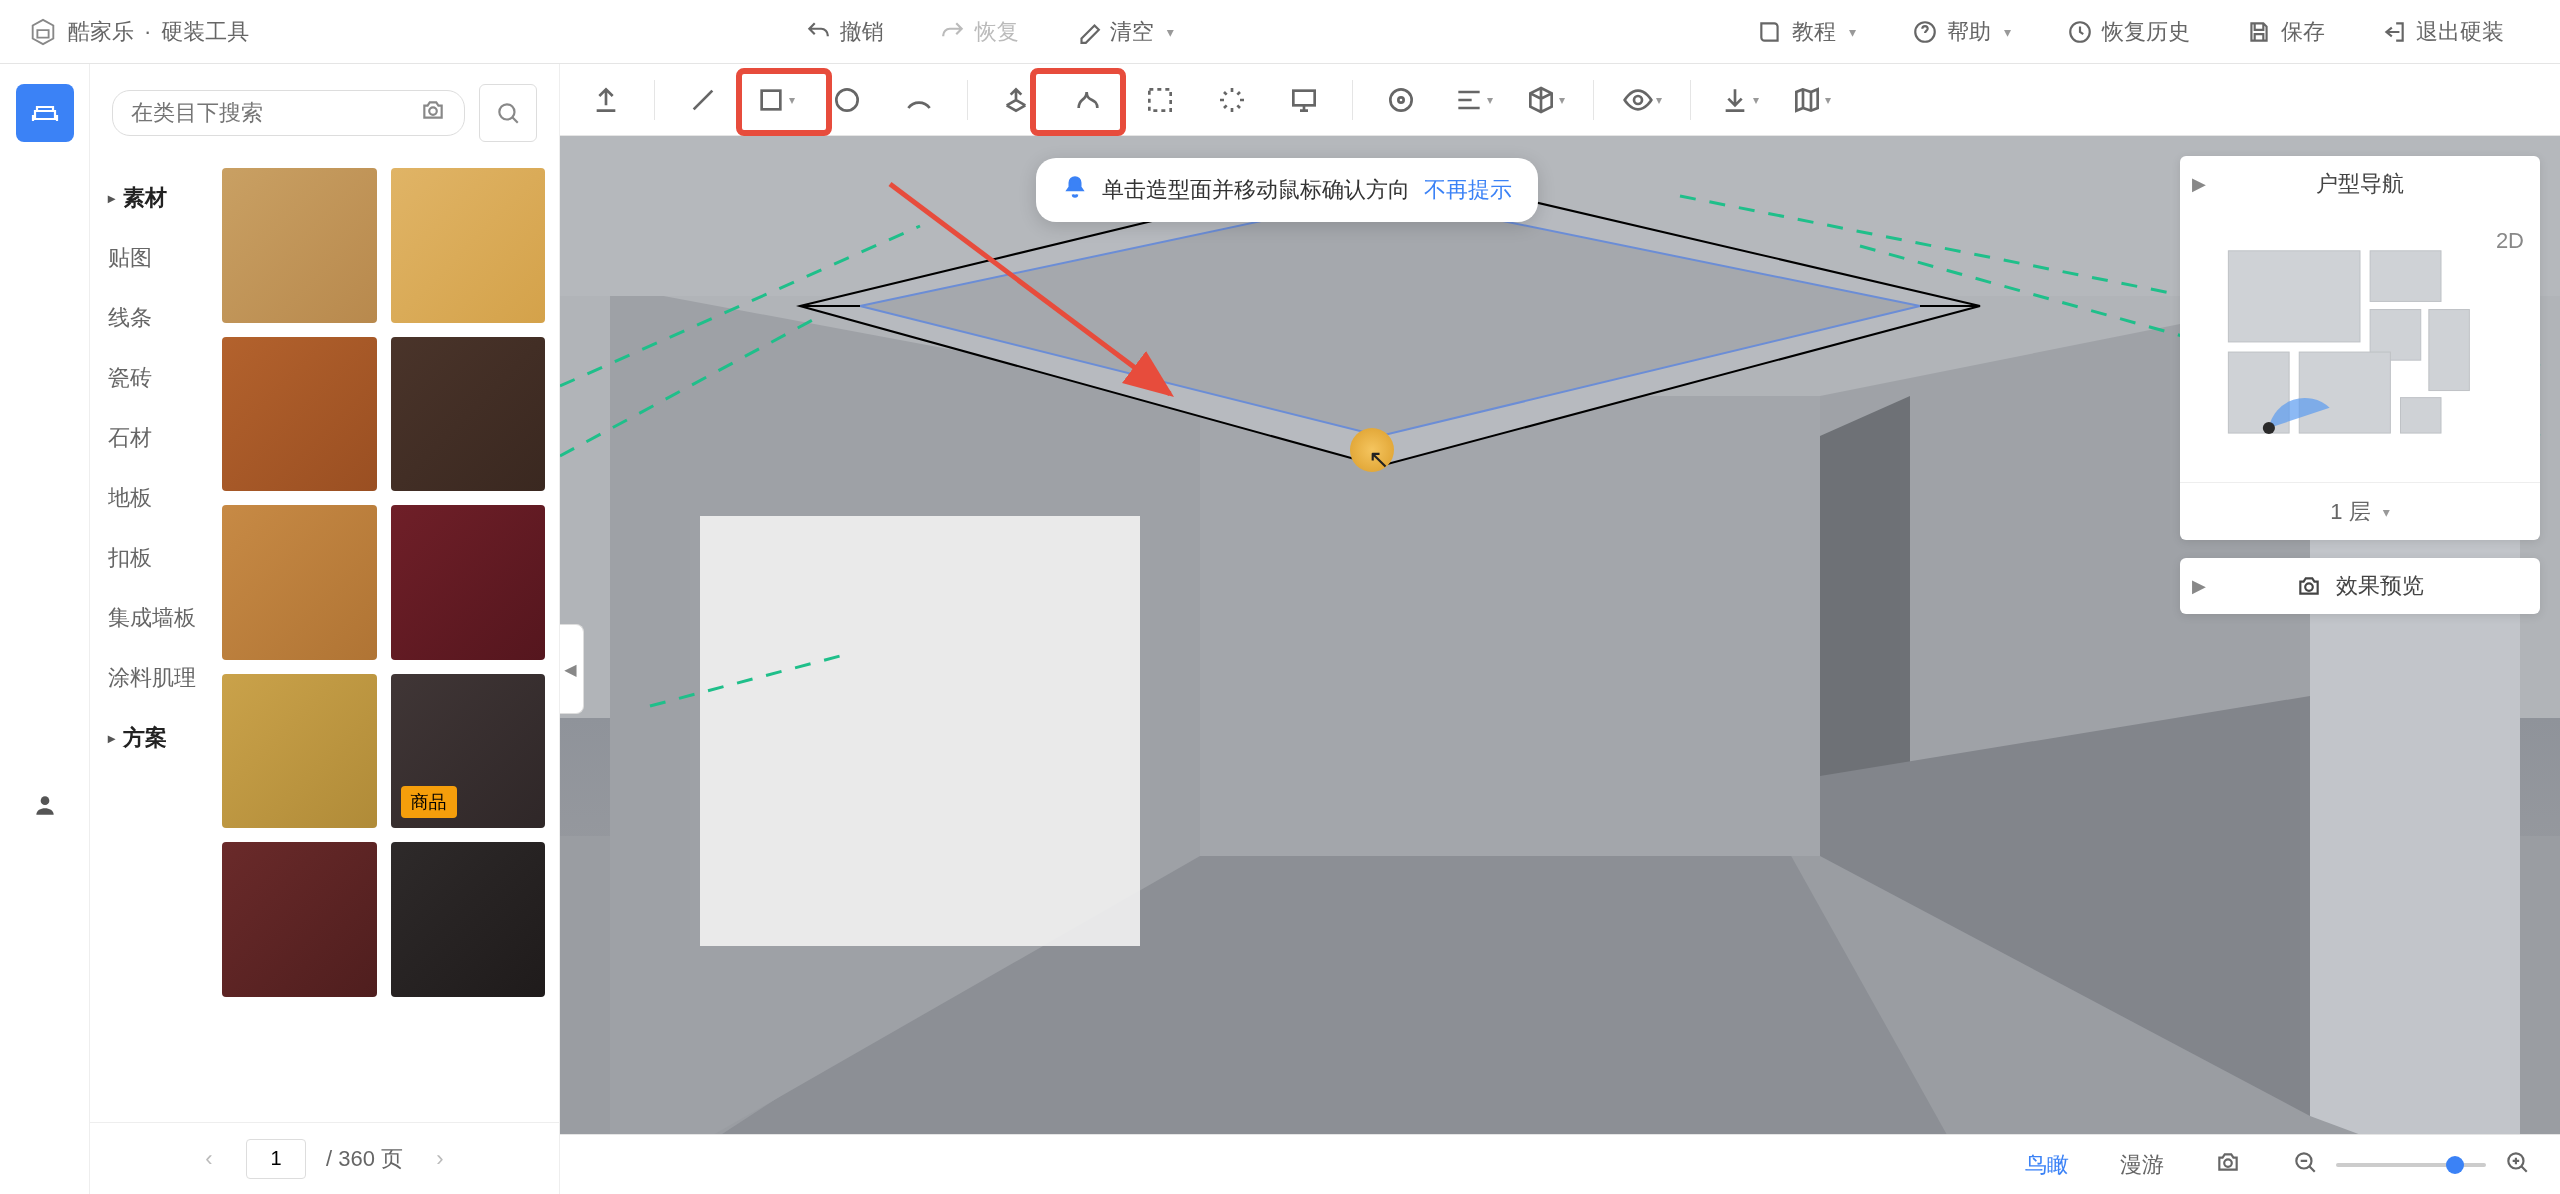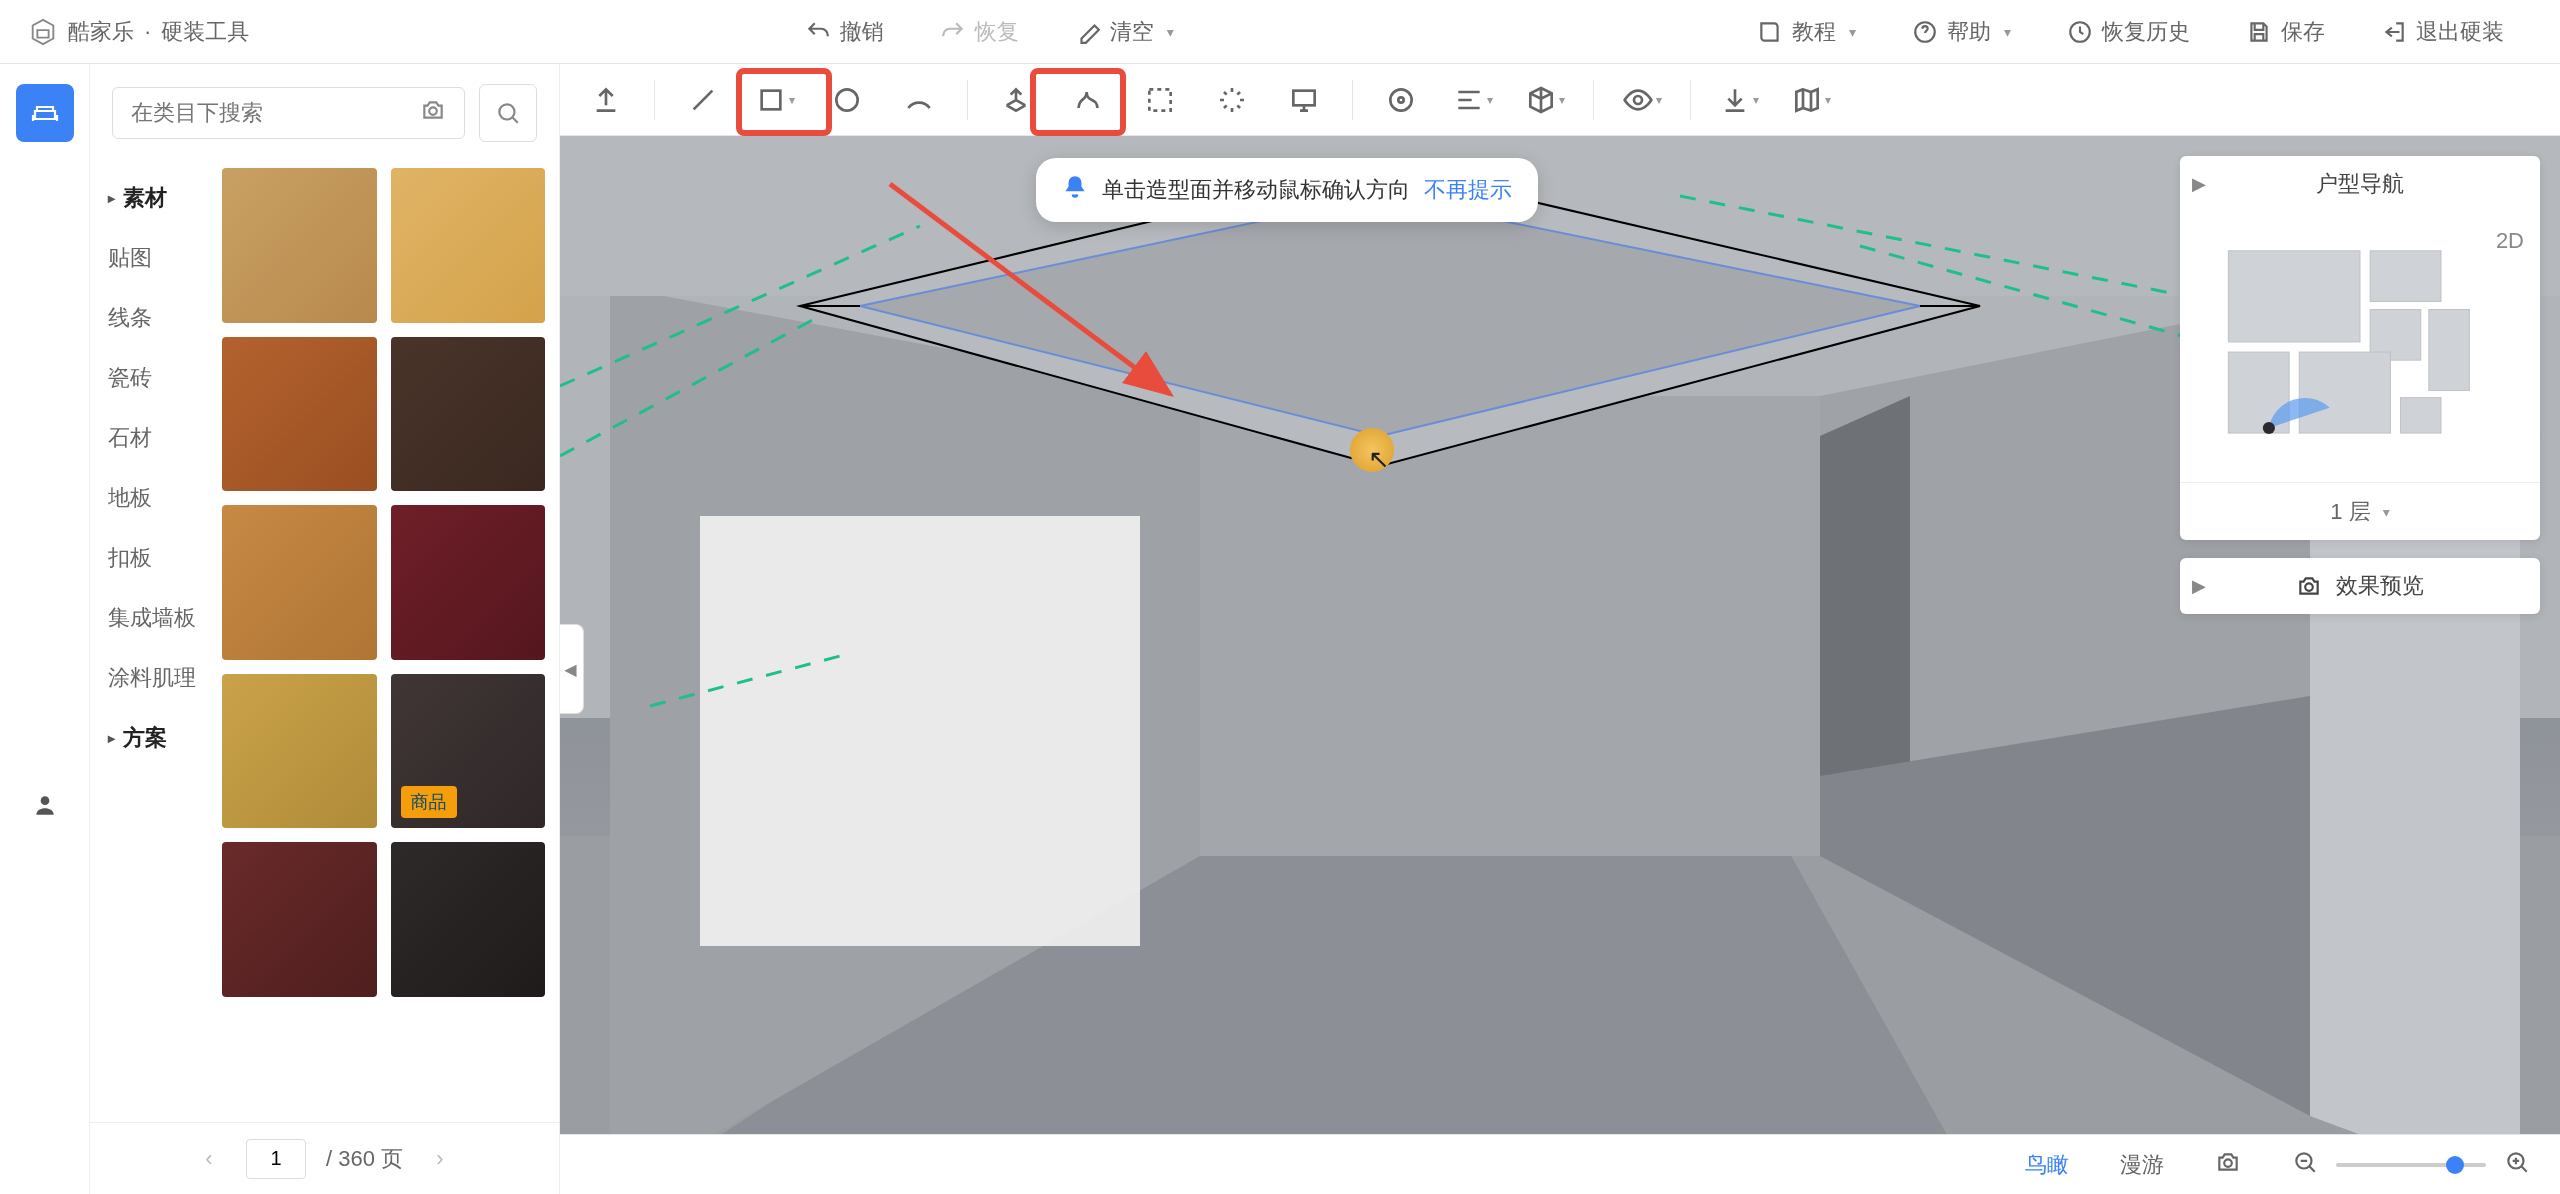--- a/index.html
+++ b/index.html
@@ -17,32 +17,32 @@
 .main{display:flex;height:1130px}
 
 .rail{width:90px;background:#fff;border-right:1px solid #eee;display:flex;flex-direction:column;align-items:center;padding-top:20px}
 .rail-btn{width:58px;height:58px;border-radius:8px;display:flex;align-items:center;justify-content:center;margin-bottom:10px}
 .rail-btn.active{background:#3b82f6}
 .rail-btn svg{width:32px;height:32px}
 .rail-user-top{margin-top:640px}
 
 .sb{width:470px;background:#fff;border-right:1px solid #eee;display:flex;flex-direction:column}
 .sb-top{display:flex;gap:14px;padding:20px 22px;align-items:center}
-.sb-search{flex:1;height:52px;border:1px solid #ddd;border-radius:6px;display:flex;align-items:center;padding:0 18px;font-size:22px;color:#aaa}
+.sb-search{flex:1;height:46px;border:1px solid #ddd;border-radius:18px;display:flex;align-items:center;padding:0 18px;font-size:22px;color:#aaa}
 .sb-search input{border:none;outline:none;flex:1;font-size:22px;color:#333;background:transparent}
 .sb-cam{margin-left:auto;color:#888}
 .sb-go{width:58px;height:58px;border:1px solid #ddd;border-radius:6px;display:flex;align-items:center;justify-content:center;color:#888}
 .sb-body{flex:1;display:flex;overflow:hidden}
 .sb-cats{width:118px;padding-top:6px}
 .sb-cat{height:60px;display:flex;align-items:center;padding-left:18px;font-size:22px;color:#666;cursor:pointer}
 .sb-cat.hdr-cat{color:#222;font-weight:600}
 .sb-cat .tri{font-size:14px;margin-right:8px;color:#555}
 .sb-grid{flex:1;padding:6px 14px;overflow:auto;display:grid;grid-template-columns:repeat(2,1fr);gap:14px;align-content:start}
 .thumb{width:100%;aspect-ratio:1/1;border-radius:4px;position:relative}
-.thumb .tag{position:absolute;left:10px;bottom:10px;background:#f59e0b;color:#0c4a6e;font-size:18px;padding:4px 10px;border-radius:4px}
+.thumb .tag{position:absolute;left:10px;bottom:10px;background:#f59e0b;color:#000000;font-size:18px;padding:4px 10px;border-radius:4px}
 .sb-pager{height:72px;border-top:1px solid #eee;display:flex;align-items:center;justify-content:center;gap:20px;font-size:22px;color:#666}
 .sb-pager input{width:60px;height:40px;border:1px solid #ddd;border-radius:4px;text-align:center;font-size:20px}
 .sb-pager .nav{width:34px;text-align:center;color:#bbb;cursor:pointer}
 
 .canvas-wrap{flex:1;position:relative;background:#9aa0a6;overflow:hidden}
 .toolbar{position:absolute;top:0;left:0;right:0;height:72px;background:#fff;border-bottom:1px solid #e5e5e5;display:flex;align-items:center;padding:0 10px;z-index:10}
 .tb-btn{width:72px;height:56px;display:flex;align-items:center;justify-content:center;color:#666;cursor:pointer;position:relative}
 .tb-btn svg{width:32px;height:32px;stroke:#666;fill:none;stroke-width:2}
 .tb-btn .chev2{font-size:12px;margin-left:2px;color:#999}
 .tb-sep{width:1px;height:40px;background:#e5e5e5;margin:0 12px}

